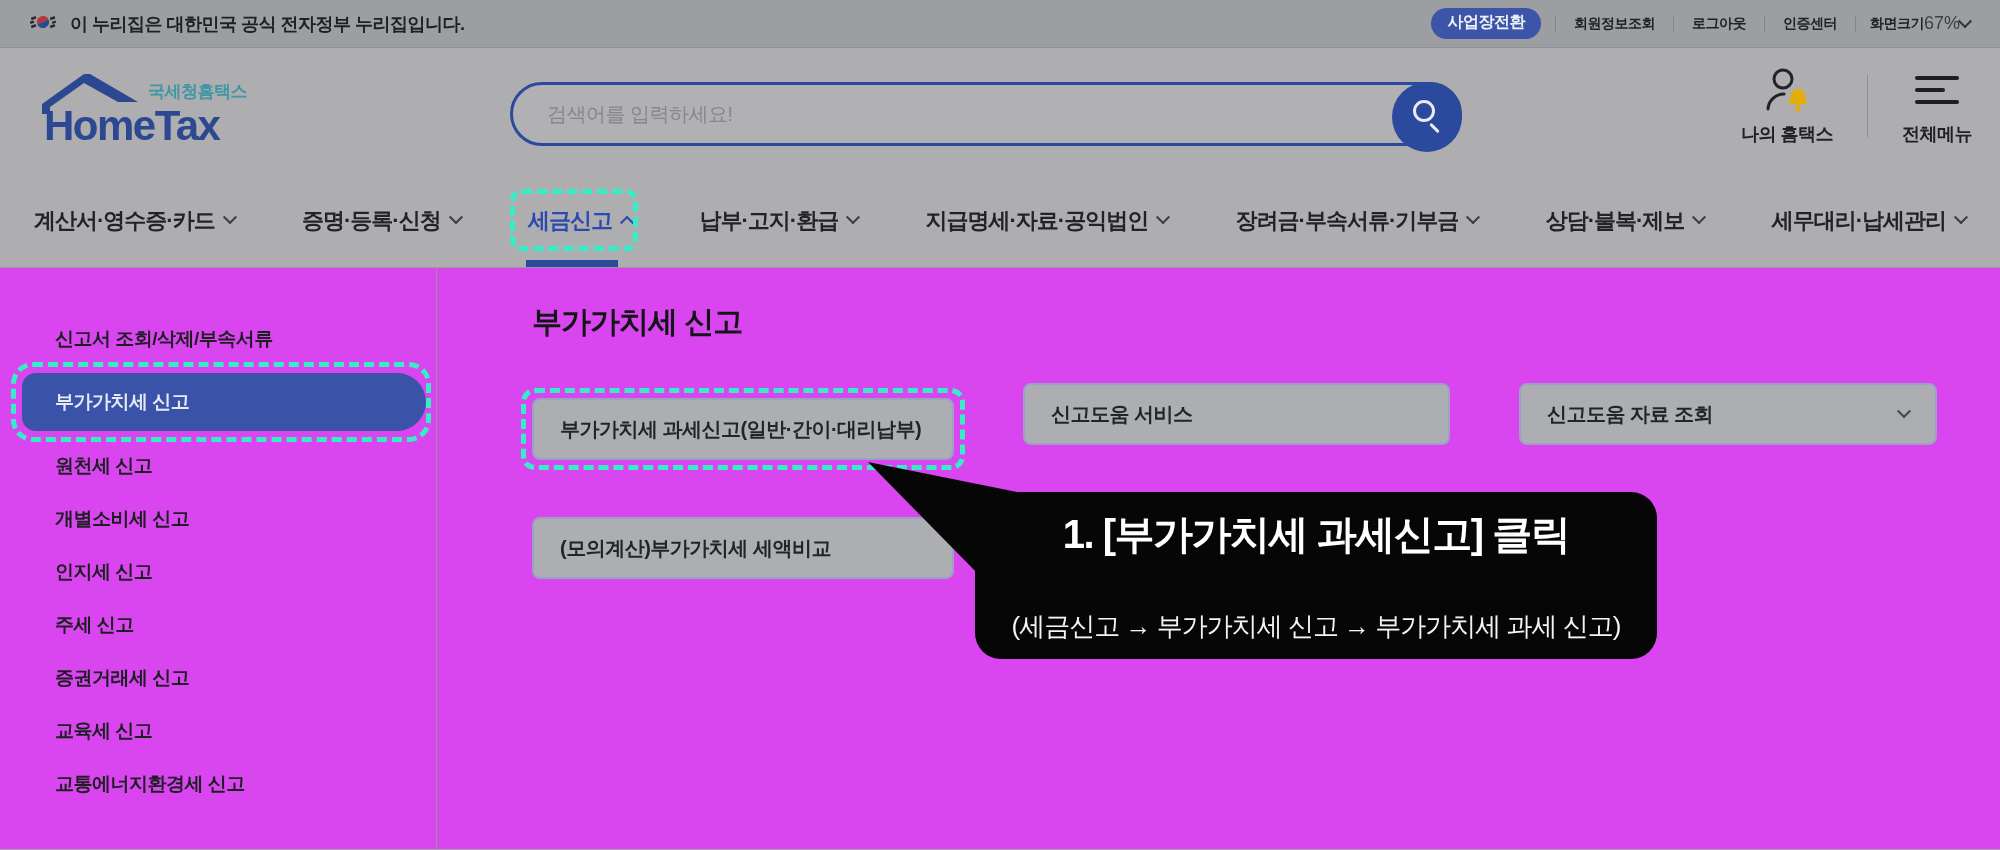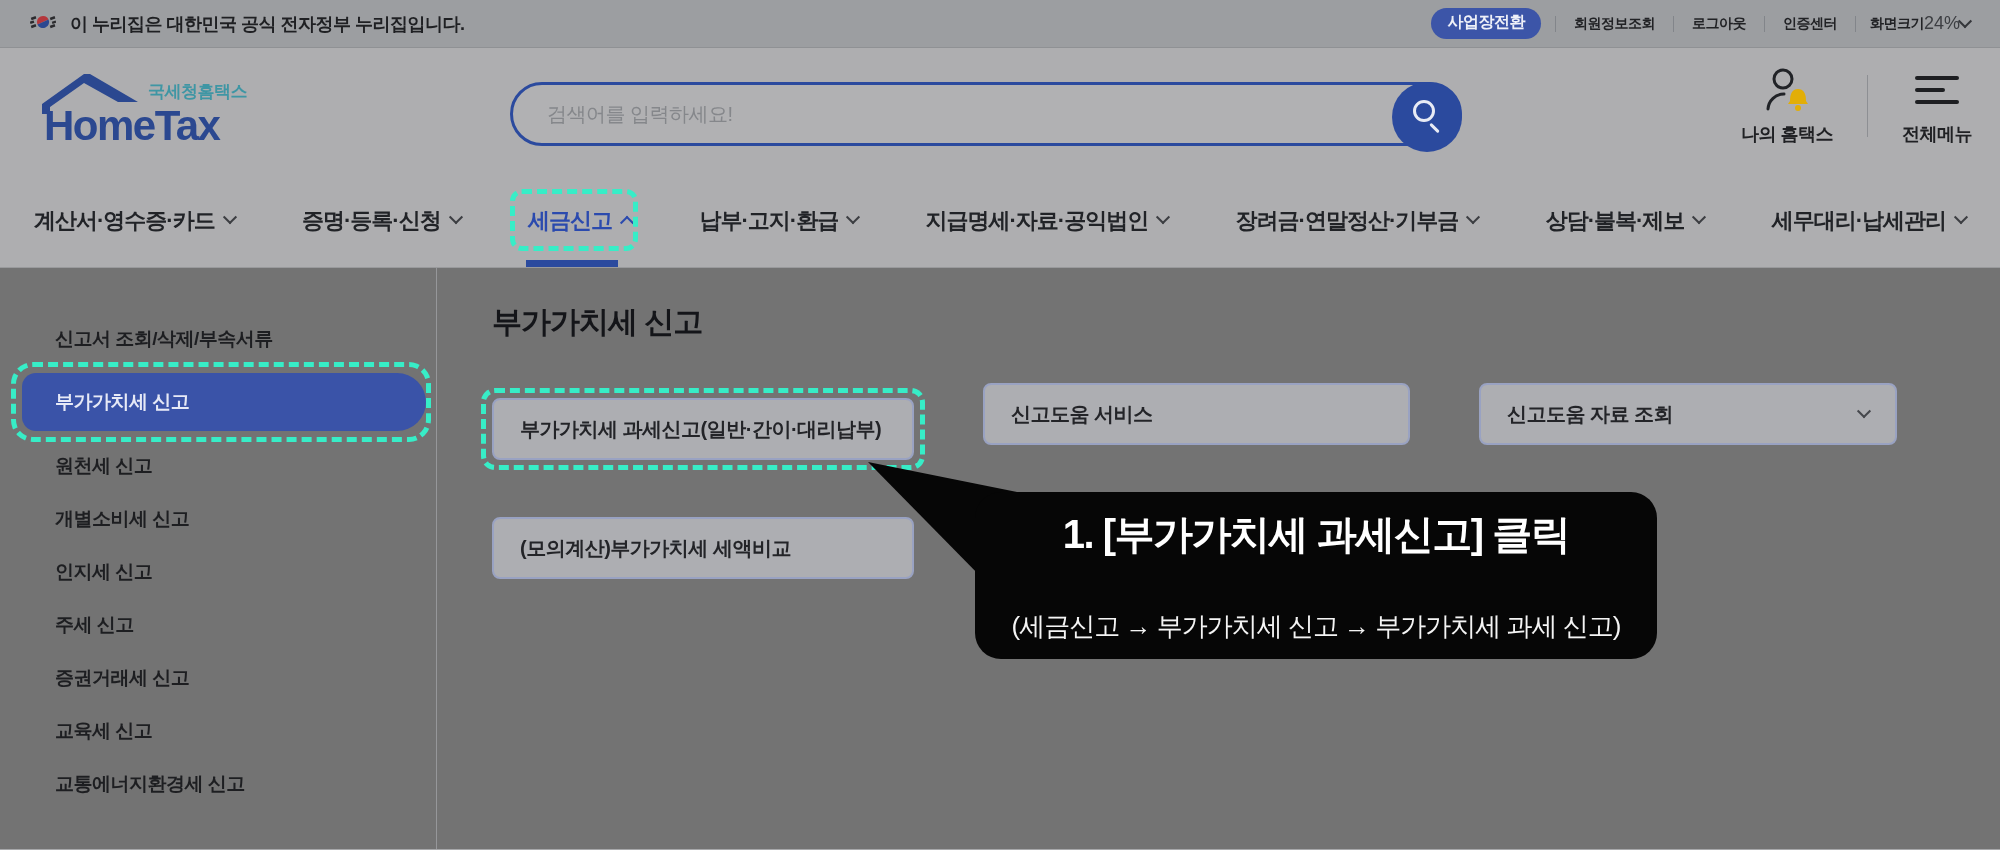--- a/index.html
+++ b/index.html
@@ -76,21 +76,21 @@
     font-size:22px; font-weight:bold; color:#212327; letter-spacing:-1px; cursor:pointer; white-space:nowrap;
   }
   .nav-item .chev { color:#3c3e42; margin-top:-3px; }
   .nav-item.active { color:#2b4aae; }
   .nav-item.active .chev { color:#2b4aae; }
   .nav-underline { position:absolute; left:-2px; right:14px; bottom:0; height:7px; background:#2b4a9e; }
   .dash-box { position:absolute; border:5px dashed #37edc7; border-radius:12px; pointer-events:none; }
   .nav-item.active .dash-box { left:-18px; right:-6px; top:14px; bottom:16px; }
 
   
-  .content { display:flex; height:581px; background:#737373; }
+  .content { display:flex; height:581px; background:#d946ef;gap:40px; }
   .sidebar { width:437px; border-right:1px solid #96979a; padding-top:44px; flex-shrink:0; }
   .side-item {
     position:relative; height:53px; display:flex; align-items:center; padding-left:55px;
     font-size:19px; font-weight:bold; color:#1d1e21; letter-spacing:-0.5px; cursor:pointer; white-space:nowrap;
   }
   .side-item.selected {
     height:58px; margin:8px 10px 8px 22px; padding-left:33px;
     background:#3a53a8; color:#e6e9f6; border-radius:14px 29px 29px 14px;
   }
   .side-item.selected .dash-box { left:-11px; right:-5px; top:-11px; bottom:-11px; border-radius:22px; }
@@ -144,21 +144,21 @@
       <span class="badge-pill">사업장전환</span>
       <span class="sep"></span>
       <span class="top-link">회원정보조회</span>
       <span class="sep"></span>
       <span class="top-link">로그아웃</span>
       <span class="sep"></span>
       <span class="top-link">인증센터</span>
       <span class="sep"></span>
       <span class="zoom-ctl">
         <span class="top-link" style="padding:0;">화면크기</span>
-        <span class="zoom-val">24%</span>
+        <span class="zoom-val">67%</span>
         <span class="chev down" style="color:#34363a;"></span>
       </span>
     </div>
   </div>
 
   <div class="header">
     <div class="logo">
       <span class="logo-roof">
         <svg width="132" height="40" viewBox="0 0 132 40">
           <polygon points="48,0 96,28 76,28 42,9 8,33 8,40 0,40 0,30 42,0" fill="#2b4890"></polygon>
@@ -218,21 +218,21 @@
     </div>
     <div class="nav-item">
       <span>납부·고지·환급</span>
       <span class="chev down"></span>
     </div>
     <div class="nav-item">
       <span>지급명세·자료·공익법인</span>
       <span class="chev down"></span>
     </div>
     <div class="nav-item">
-      <span>장려금·연말정산·기부금</span>
+      <span>장려금·부속서류·기부금</span>
       <span class="chev down"></span>
     </div>
     <div class="nav-item">
       <span>상담·불복·제보</span>
       <span class="chev down"></span>
     </div>
     <div class="nav-item">
       <span>세무대리·납세관리</span>
       <span class="chev down"></span>
     </div>

